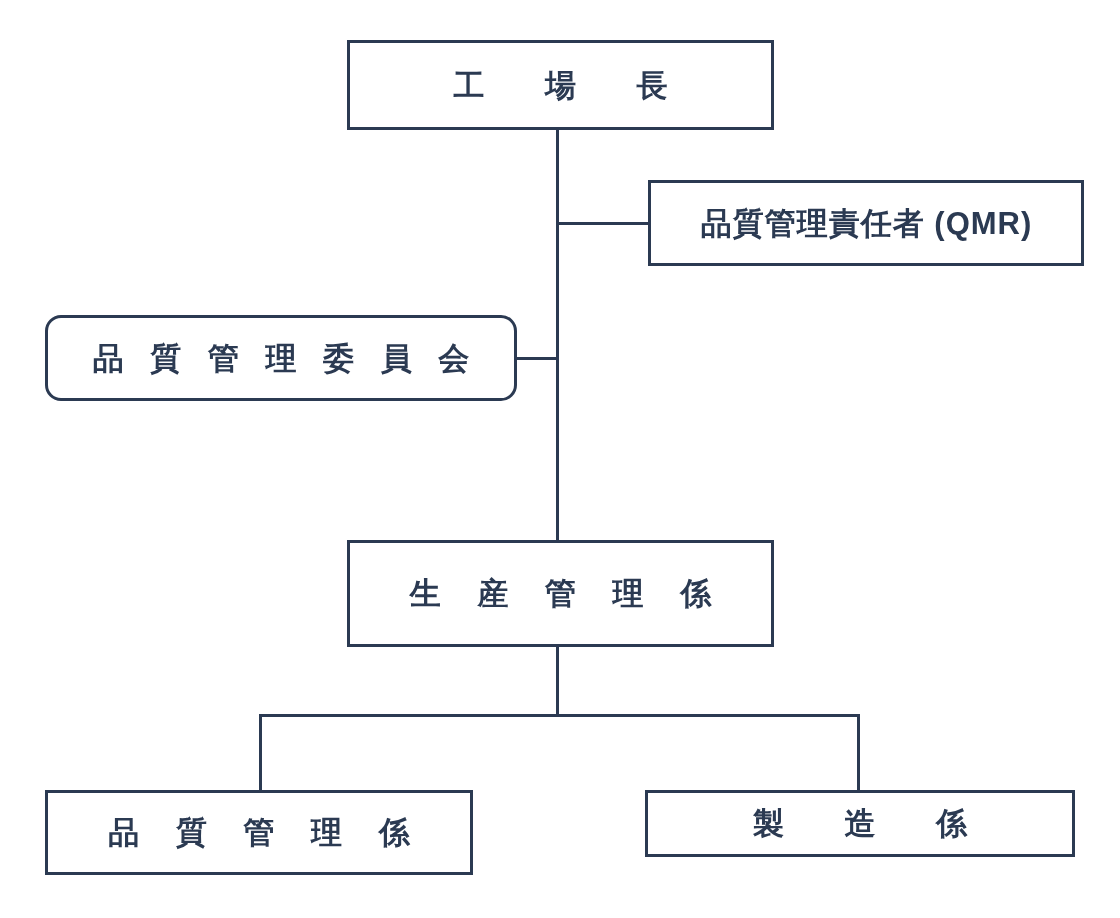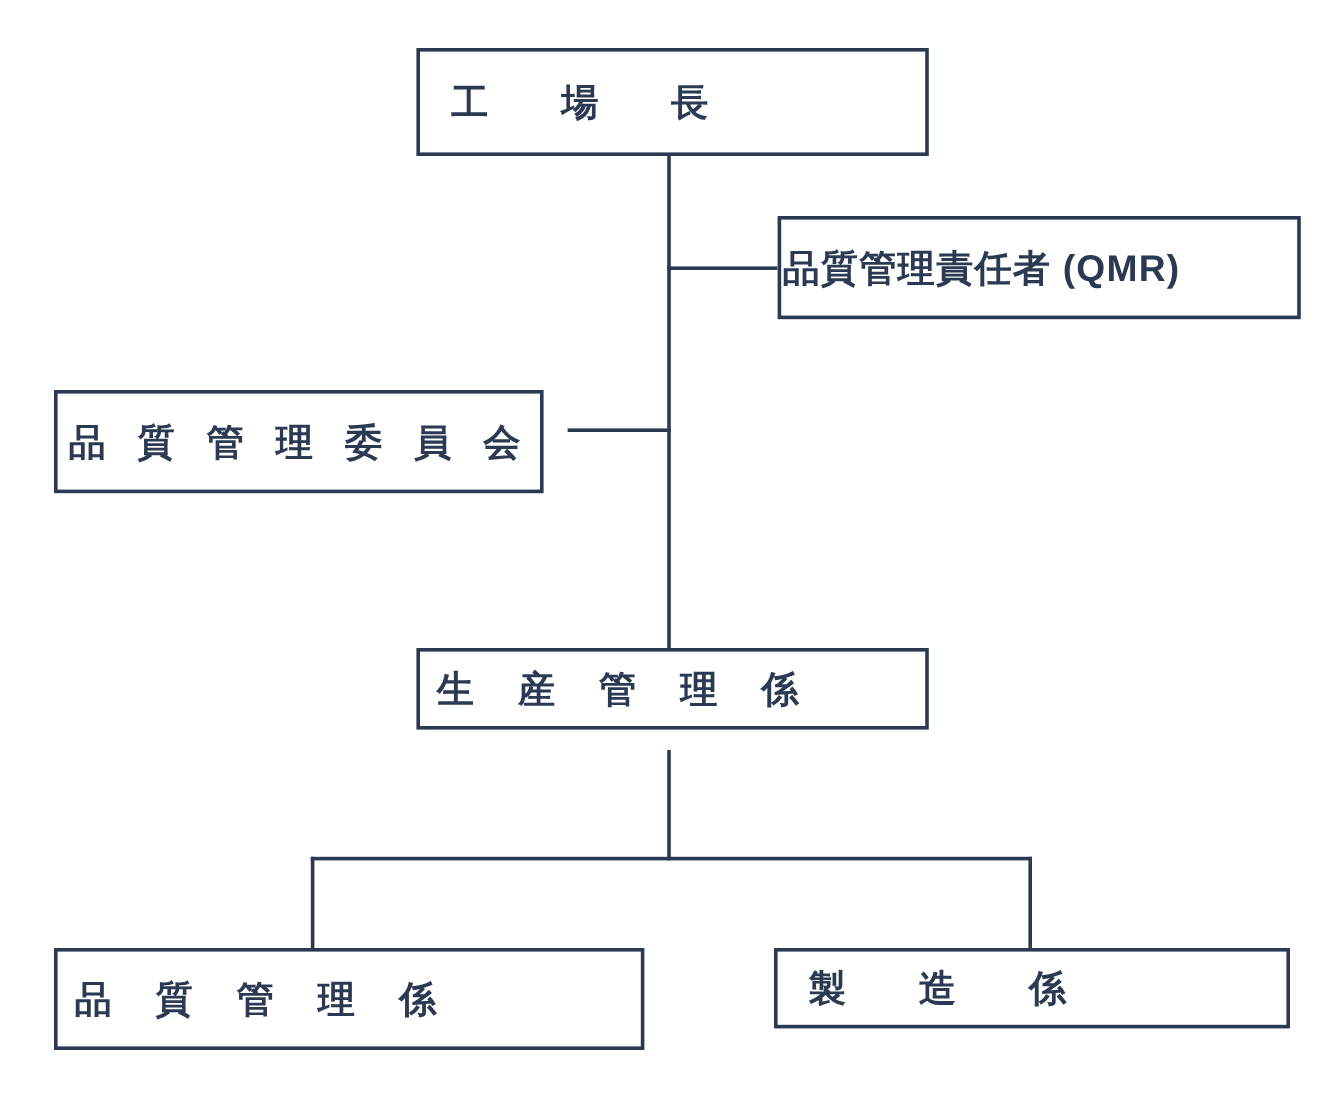--- a/index.html
+++ b/index.html
@@ -18,21 +18,21 @@
     background: #ffffff;
     overflow: hidden;
   }
   .node {
     position: absolute;
     box-sizing: border-box;
     border: 3px solid #2b3a52;
     background: #ffffff;
     display: flex;
     align-items: center;
-    justify-content: flex-start;
+    justify-content: center;
     z-index: 2;
   }
   .node-label {
     color: #2b3a52;
     font-size: 31px;
     font-weight: 700;
     line-height: 1;
     white-space: nowrap;
     text-align: center;
   }
@@ -45,23 +45,23 @@
   
   .conn {
     position: absolute;
     background: #2b3a52;
     z-index: 1;
   }
 
   
   #node-factory-manager { left: 347px; top: 40px;  width: 427px; height: 90px; }
   #node-qmr             { left: 648px; top: 180px; width: 436px; height: 86px; }
-  #node-committee       { left: 45px;  top: 325px; width: 408px; height: 86px; }
-  #node-production      { left: 347px; top: 540px; width: 427px; height: 68px; }
-  #node-quality-section { left: 45px;  top: 790px; width: 492px; height: 85px; }
+  #node-committee       { left: 45px;  top: 315px; width: 472px; height: 86px; border-radius: 16px; }
+  #node-production      { left: 347px; top: 540px; width: 427px; height: 107px; }
+  #node-quality-section { left: 45px;  top: 790px; width: 428px; height: 85px; }
   #node-manufacturing   { left: 645px; top: 790px; width: 430px; height: 67px; }
 
   
   #conn-trunk-main   { left: 556px; top: 130px; width: 3px;   height: 410px; }
   #conn-qmr-h        { left: 556px; top: 222px; width: 92px;  height: 3px; }
   #conn-committee-h  { left: 473px; top: 357px; width: 86px;  height: 3px; }
   #conn-trunk-lower  { left: 556px; top: 625px; width: 3px;   height: 92px; }
   #conn-bus          { left: 259px; top: 714px; width: 601px; height: 3px; }
   #conn-drop-left    { left: 259px; top: 714px; width: 3px;   height: 78px; }
   #conn-drop-right   { left: 857px; top: 714px; width: 3px;   height: 78px; }

